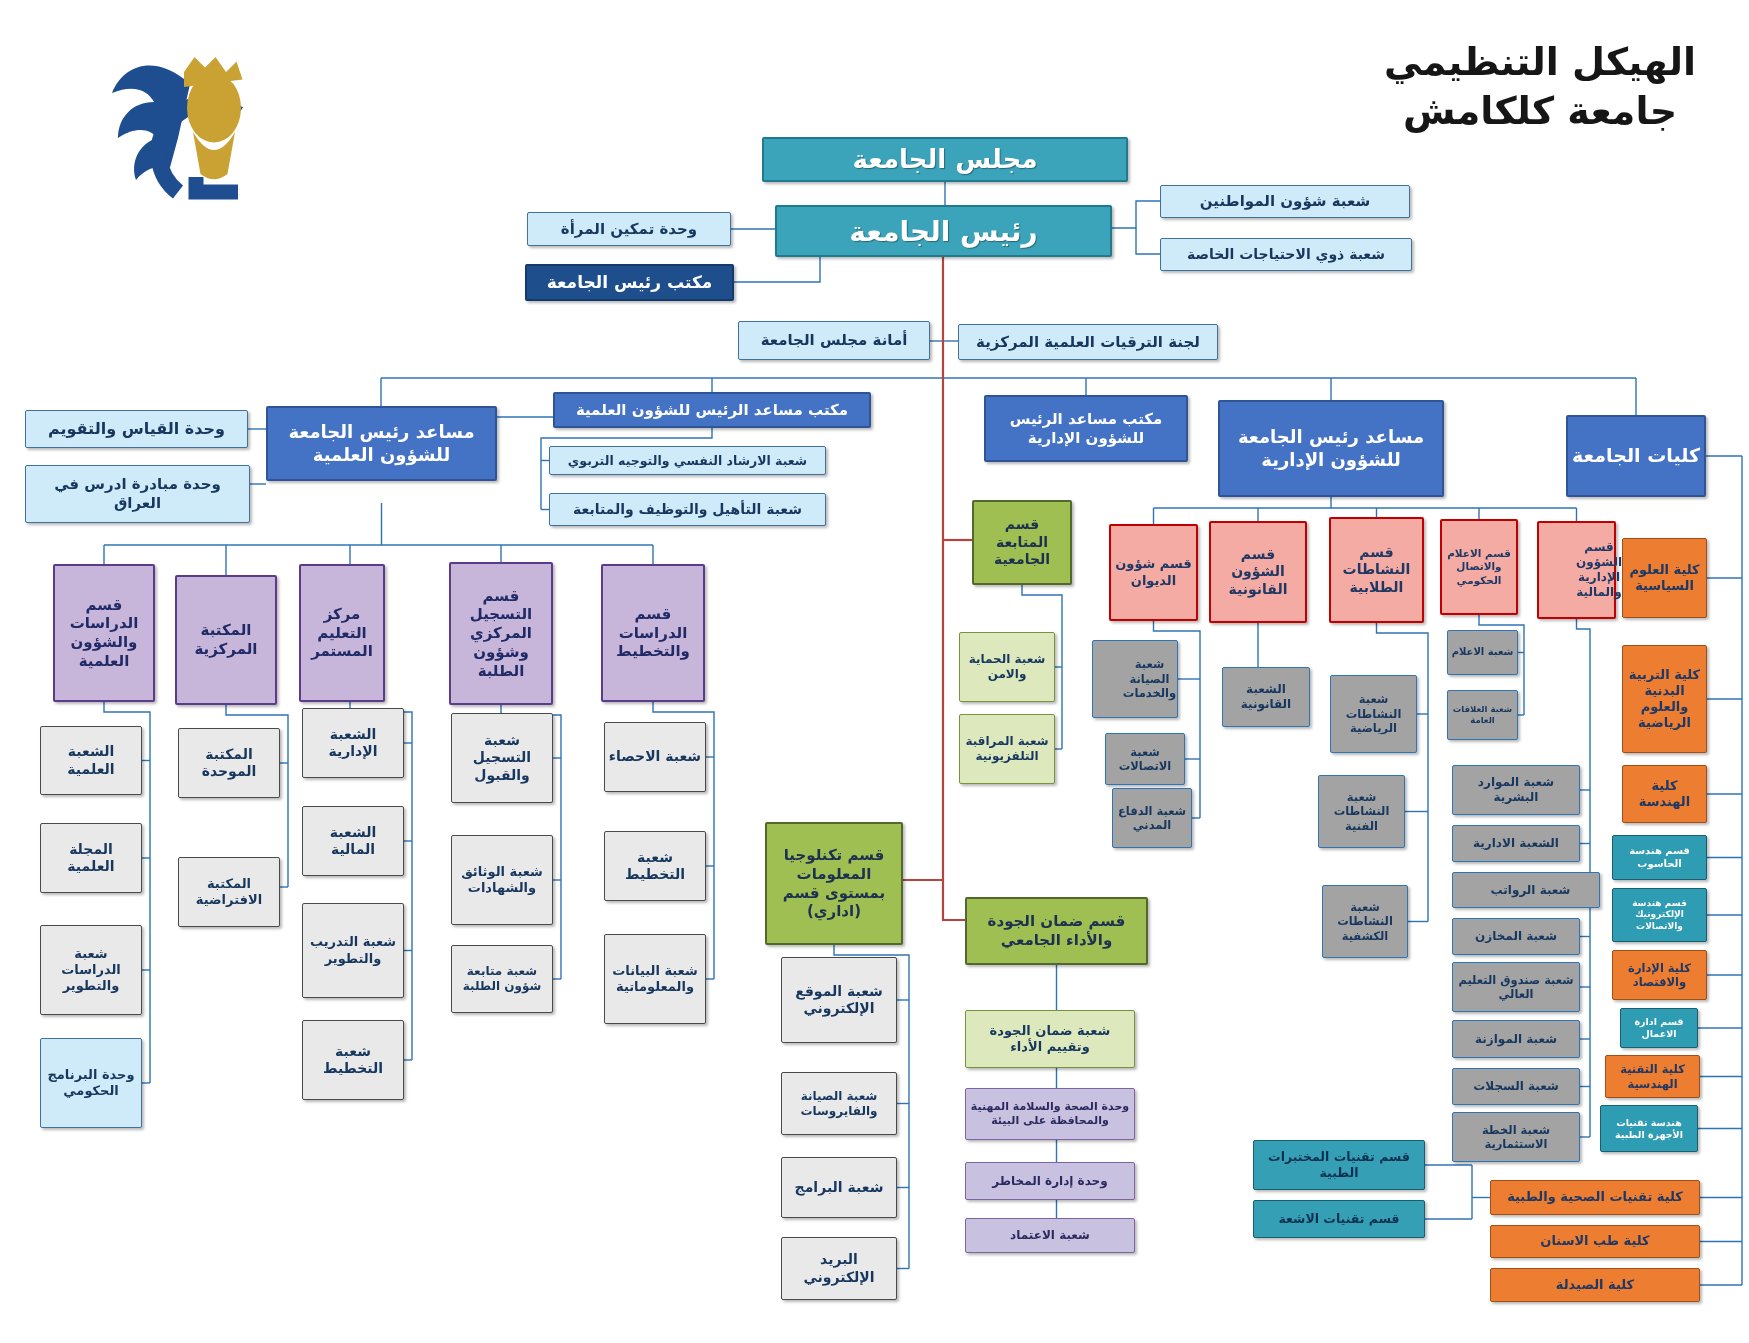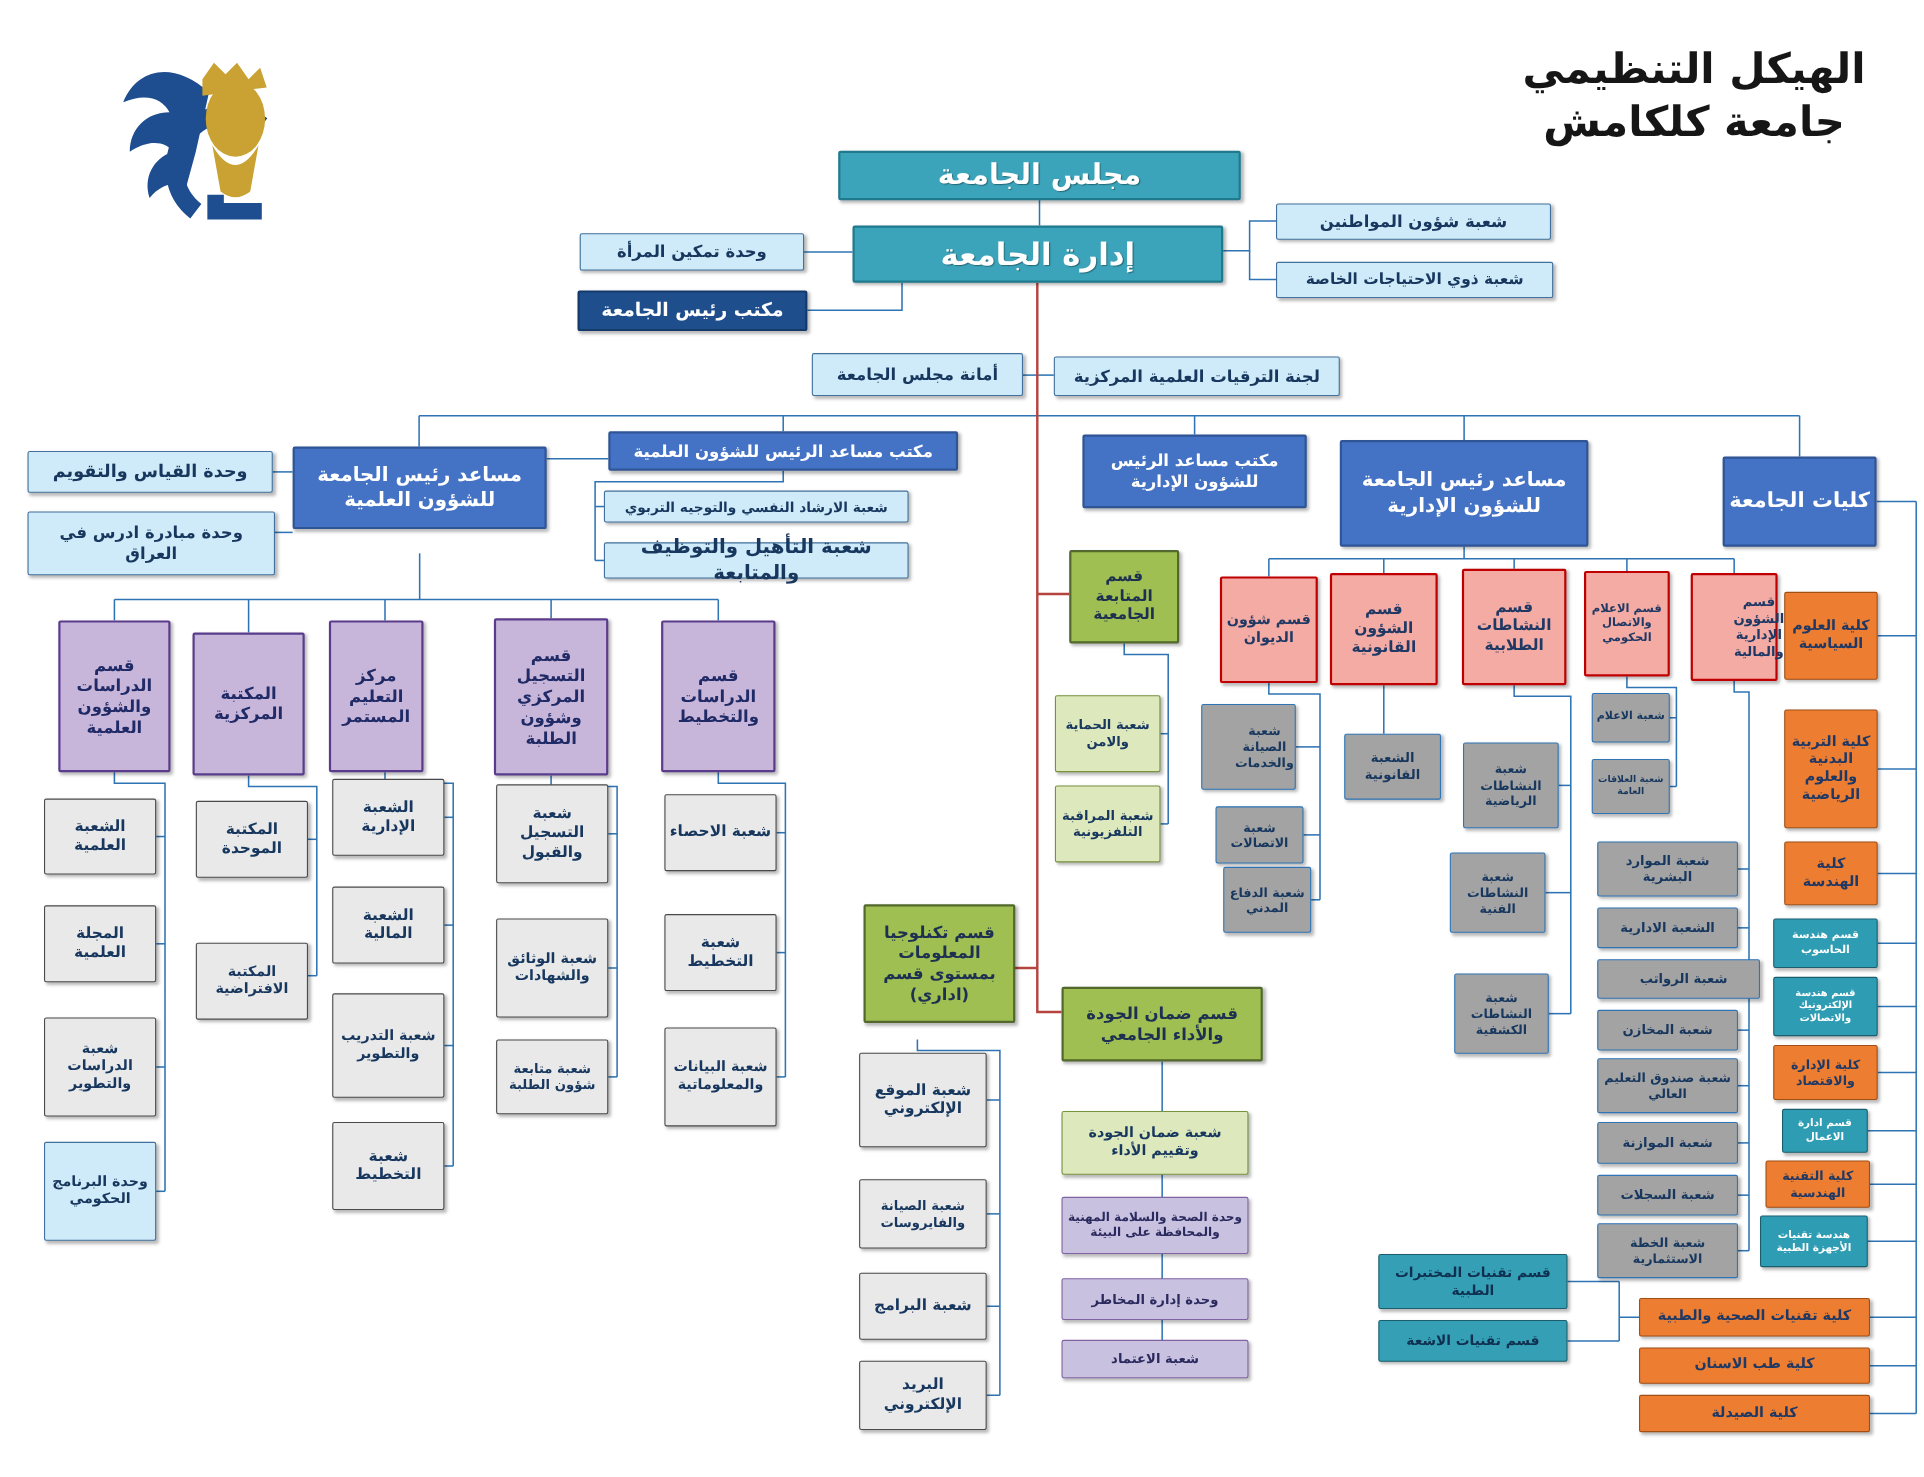--- a/index.html
+++ b/index.html
@@ -149,33 +149,33 @@
       <path d="M52 96 a30 30 0 1 1 40 -52" stroke="#1e4e8f" stroke-width="11" fill="none"></path>
       <path d="M92 96 l-28 0 l0 -10" stroke="#1e4e8f" stroke-width="10" fill="none"></path>
     </g>
     <g>
       <path d="M56 16 l7 -10 l7 7 l7 -7 l7 10 l7 -7 l4 12 l-39 5 Z" fill="#c9a233"></path>
       <ellipse cx="76" cy="40" rx="18" ry="23" fill="#c9a233"></ellipse>
       <path d="M62 56 q14 24 28 0 l-5 28 q-9 7 -18 0 Z" fill="#c9a233"></path>
     </g>
   </svg>
 <div class="node teal" dir="rtl" style="left: 762px; top: 137px; width: 366px; height: 45px; font-size: 26px;">مجلس الجامعة</div>
-    <div class="node teal" dir="rtl" style="left: 775px; top: 205px; width: 337px; height: 52px; font-size: 28px;">إدارة الجامعة</div>
+    <div class="node teal" dir="rtl" style="left: 775px; top: 205px; width: 337px; height: 52px; font-size: 28px;">رئيس الجامعة</div>
     <div class="node lightblue" dir="rtl" style="left: 527px; top: 212px; width: 204px; height: 34px; font-size: 15px;">وحدة تمكين المرأة</div>
     <div class="node lightblue" dir="rtl" style="left: 1160px; top: 185px; width: 250px; height: 33px; font-size: 15px;">شعبة شؤون المواطنين</div>
     <div class="node lightblue" dir="rtl" style="left: 1160px; top: 238px; width: 252px; height: 33px; font-size: 14px;">شعبة ذوي الاحتياجات الخاصة</div>
     <div class="node navy" dir="rtl" style="left: 525px; top: 264px; width: 209px; height: 37px; font-size: 17px;">مكتب رئيس الجامعة</div>
     <div class="node lightblue" dir="rtl" style="left: 738px; top: 321px; width: 192px; height: 39px; font-size: 15px;">أمانة مجلس الجامعة</div>
     <div class="node lightblue" dir="rtl" style="left: 958px; top: 324px; width: 260px; height: 36px; font-size: 15px;">لجنة الترقيات العلمية المركزية</div>
     <div class="node lightblue" dir="rtl" style="left: 25px; top: 410px; width: 223px; height: 38px; font-size: 16px;">وحدة القياس والتقويم</div>
     <div class="node lightblue" dir="rtl" style="left: 25px; top: 465px; width: 225px; height: 58px; font-size: 15px;">وحدة مبادرة ادرس في العراق</div>
     <div class="node blue" dir="rtl" style="left: 266px; top: 406px; width: 231px; height: 75px; font-size: 18px;">مساعد رئيس الجامعة للشؤون  العلمية</div>
     <div class="node blue" dir="rtl" style="left: 553px; top: 392px; width: 318px; height: 36px; font-size: 15px;">مكتب مساعد الرئيس للشؤون العلمية</div>
     <div class="node lightblue" dir="rtl" style="left: 549px; top: 446px; width: 277px; height: 29px; font-size: 12.5px;">شعبة الارشاد النفسي والتوجيه التربوي</div>
-    <div class="node lightblue" dir="rtl" style="left: 549px; top: 493px; width: 277px; height: 33px; font-size: 18px;">شعبة التأهيل والتوظيف والمتابعة</div>
+    <div class="node lightblue" dir="rtl" style="left: 549px; top: 493px; width: 277px; height: 33px; font-size: 14px;">شعبة التأهيل والتوظيف والمتابعة</div>
     <div class="node purple" dir="rtl" style="left: 53px; top: 564px; width: 102px; height: 138px; font-size: 15px;">قسم الدراسات والشؤون العلمية</div>
     <div class="node purple" dir="rtl" style="left: 175px; top: 575px; width: 102px; height: 130px; font-size: 15px;">المكتبة المركزية</div>
     <div class="node purple" dir="rtl" style="left: 299px; top: 564px; width: 86px; height: 138px; font-size: 15px;">مركز التعليم المستمر</div>
     <div class="node purple" dir="rtl" style="left: 449px; top: 562px; width: 104px; height: 143px; font-size: 15px;">قسم التسجيل المركزي وشؤون الطلبة</div>
     <div class="node purple" dir="rtl" style="left: 601px; top: 564px; width: 104px; height: 138px; font-size: 15px;">قسم الدراسات والتخطيط</div>
     <div class="node gray" dir="rtl" style="left: 40px; top: 726px; width: 102px; height: 69px; font-size: 14px;">الشعبة العلمية</div>
     <div class="node gray" dir="rtl" style="left: 40px; top: 823px; width: 102px; height: 70px; font-size: 14px;">المجلة العلمية</div>
     <div class="node gray" dir="rtl" style="left: 40px; top: 925px; width: 102px; height: 90px; font-size: 13px;">شعبة الدراسات والتطوير</div>
     <div class="node lightblue" dir="rtl" style="left: 40px; top: 1038px; width: 102px; height: 90px; font-size: 13px;">وحدة البرنامج الحكومي</div>
     <div class="node gray" dir="rtl" style="left: 178px; top: 728px; width: 102px; height: 70px; font-size: 14px;">المكتبة الموحدة</div>
@@ -186,21 +186,21 @@
     <div class="node gray" dir="rtl" style="left: 302px; top: 1020px; width: 102px; height: 80px; font-size: 14px;">شعبة التخطيط</div>
     <div class="node gray" dir="rtl" style="left: 451px; top: 713px; width: 102px; height: 90px; font-size: 14px;">شعبة التسجيل والقبول</div>
     <div class="node gray" dir="rtl" style="left: 451px; top: 835px; width: 102px; height: 90px; font-size: 13px;">شعبة الوثائق والشهادات</div>
     <div class="node gray" dir="rtl" style="left: 451px; top: 945px; width: 102px; height: 68px; font-size: 12px;">شعبة متابعة شؤون الطلبة</div>
     <div class="node gray" dir="rtl" style="left: 604px; top: 722px; width: 102px; height: 70px; font-size: 14px;">شعبة الاحصاء</div>
     <div class="node gray" dir="rtl" style="left: 604px; top: 831px; width: 102px; height: 70px; font-size: 14px;">شعبة التخطيط</div>
     <div class="node gray" dir="rtl" style="left: 604px; top: 934px; width: 102px; height: 90px; font-size: 13px;">شعبة البيانات والمعلوماتية</div>
     <div class="node green" dir="rtl" style="left: 972px; top: 500px; width: 100px; height: 85px; font-size: 14px;">قسم المتابعة الجامعية</div>
     <div class="node lightgreen" dir="rtl" style="left: 959px; top: 632px; width: 96px; height: 70px; font-size: 12px;">شعبة الحماية والامن</div>
     <div class="node lightgreen" dir="rtl" style="left: 959px; top: 714px; width: 96px; height: 70px; font-size: 12px;">شعبة المراقبة التلفزيونية</div>
-    <div class="node green" dir="rtl" style="left: 765px; top: 822px; width: 138px; height: 108px; font-size: 15px; margin-left: 20px;">قسم تكنلوجيا المعلومات بمستوى قسم (اداري)</div>
+    <div class="node green" dir="rtl" style="left: 765px; top: 822px; width: 138px; height: 123px; font-size: 15px;">قسم تكنلوجيا المعلومات بمستوى قسم (اداري)</div>
     <div class="node gray" dir="rtl" style="left: 781px; top: 957px; width: 116px; height: 86px; font-size: 14px;">شعبة الموقع الإلكتروني</div>
     <div class="node gray" dir="rtl" style="left: 781px; top: 1072px; width: 116px; height: 63px; font-size: 12px;">شعبة الصيانة والفايروسات</div>
     <div class="node gray" dir="rtl" style="left: 781px; top: 1157px; width: 116px; height: 61px; font-size: 14px;">شعبة البرامج</div>
     <div class="node gray" dir="rtl" style="left: 781px; top: 1237px; width: 116px; height: 63px; font-size: 14px;">البريد الإلكتروني</div>
     <div class="node green" dir="rtl" style="left: 965px; top: 897px; width: 183px; height: 68px; font-size: 15px;">قسم ضمان الجودة والأداء الجامعي</div>
     <div class="node lightgreen" dir="rtl" style="left: 965px; top: 1010px; width: 170px; height: 58px; font-size: 13px;">شعبة ضمان الجودة وتقييم الأداء</div>
     <div class="node lavender" dir="rtl" style="left: 965px; top: 1088px; width: 170px; height: 52px; font-size: 11px;">وحدة الصحة والسلامة المهنية والمحافظة على البيئة</div>
     <div class="node lavender" dir="rtl" style="left: 965px; top: 1162px; width: 170px; height: 38px; font-size: 12px;">وحدة إدارة المخاطر</div>
     <div class="node lavender" dir="rtl" style="left: 965px; top: 1218px; width: 170px; height: 35px; font-size: 12px;">شعبة الاعتماد</div>
     <div class="node blue" dir="rtl" style="left: 984px; top: 395px; width: 204px; height: 67px; font-size: 15px;">مكتب مساعد الرئيس للشؤون الإدارية</div>

